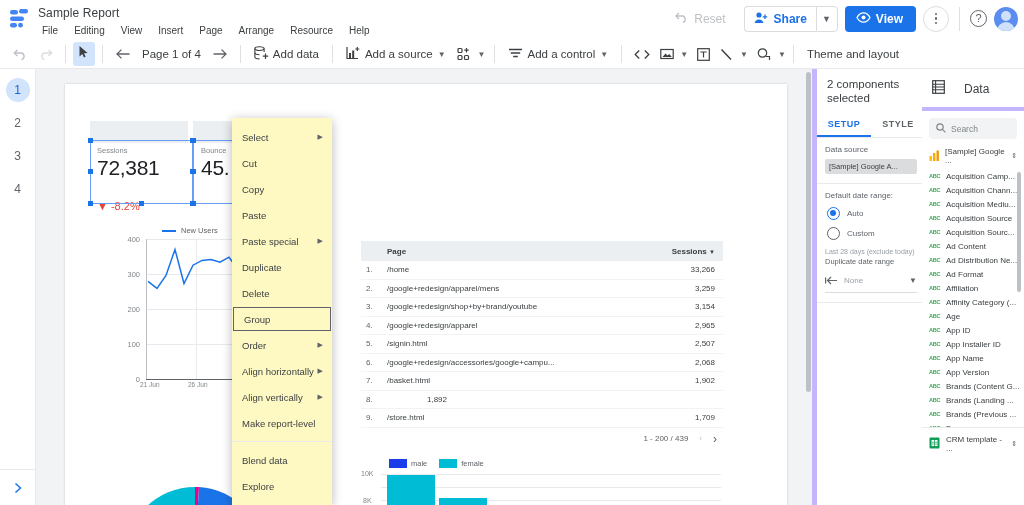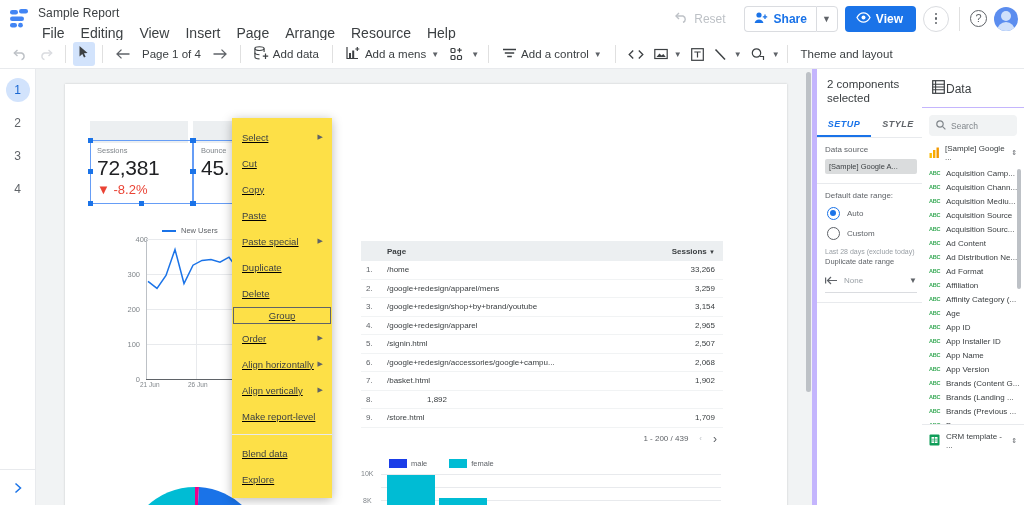--- a/index.html
+++ b/index.html
@@ -15,21 +15,21 @@
     position: absolute; left: 0; top: 0; width: 1024px; height: 40px;
     background: #fff; display: flex; align-items: flex-start;
   }
   .logo { position: absolute; left: 10px; top: 8px; width: 24px; height: 22px; }
   .report-title {
     position: absolute; left: 38px; top: 6px;
     font-size: 12px; color: #3c4043; letter-spacing: .1px;
   }
   .menubar { position: absolute; left: 34px; top: 24px; display: flex; gap: 0; }
   .menubar .mi {
-    font-size: 14px; color: #3c4043; padding: 1px 8px; cursor: pointer;
+    font-size: 10px; color: #3c4043; padding: 1px 8px; cursor: pointer;
     white-space: nowrap;
   }
   .hdr-right {
     position: absolute; right: 6px; top: 5px; display: flex; align-items: center; gap: 7px;
   }
   .btn-reset {
     display: flex; align-items: center; gap: 5px;
     font-size: 12px; color: #bdc1c6; padding: 5px 10px;
     border: 1px solid transparent; border-radius: 4px;
   }
@@ -122,21 +122,21 @@
     background: #bdc1c6; border-radius: 3px; display: block;
   }
 
   
   .sc-head-strip {
     position: absolute; background: #eceff1;
   }
   .scorecard { position: absolute; }
   .sc-label { font-size: 7.5px; color: #80868b; }
   .sc-value { font-size: 21px; color: #202124; letter-spacing: -.3px; margin-top: 1px; }
-  .sc-delta { font-size: 13px; color: #ea4335; margin-top: 2px; }
+  .sc-delta { font-size: 11px; color: #ea4335; margin-top: 20px; }
   .sel-box {
     position: absolute; border: 1.3px solid #669df6; pointer-events: none;
   }
   .sel-box i {
     position: absolute; width: 5px; height: 5px; background: #1a73e8; display: block;
   }
 
   
   .linechart { position: absolute; left: 55px; top: 142px; width: 185px; height: 175px; }
   .lc-legend { display: flex; align-items: center; gap: 5px; font-size: 7.5px; color: #5f6368; margin-left: 42px;}
@@ -160,36 +160,36 @@
   .c-idx { width: 26px; padding-left: 5px; color: #5f6368; }
   .c-page { flex: 1; }
   .c-sess { width: 68px; text-align: right; padding-right: 8px; }
   .tbl-footer {
     display: flex; align-items: center; justify-content: flex-end; gap: 11px;
     font-size: 8px; color: #5f6368; height: 22px; padding-right: 6px;
   }
 
   
   .barchart { position: absolute; left: 296px; top: 375px; width: 362px; height: 62px; }
-  .bc-legend { display: flex; gap: 22px; font-size: 7.5px; color: #5f6368; margin-left: 28px; }
+  .bc-legend { display: flex; gap: 12px; font-size: 7.5px; color: #5f6368; margin-left: 28px; }
   .bc-legend span { display: flex; align-items: center; gap: 4px; }
   .bc-legend i { width: 18px; height: 9px; display: block; }
 
   
   .piechart { position: absolute; left: 55px; top: 398px; width: 150px; height: 120px; }
 
   
   .props {
     position: absolute; left: 812px; top: 69px; width: 114px; height: 436px;
     background: #fff; border-left: 5px solid #c4b5fd; border-right: 1px solid #e8eaed;
   }
   .props-title {
     font-size: 11.5px; color: #3c4043; padding: 8px 10px 7px; line-height: 14px;
   }
-  .props-tabs { display: flex; border-bottom: 1px solid #e8eaed; font-style: italic; }
+  .props-tabs { display: flex; border-bottom: 1px solid #e8eaed; }
   .ptab {
     flex: 1; text-align: center; font-size: 9px; font-weight: bold; letter-spacing: .5px;
     color: #5f6368; padding: 7px 0 6px;
   }
   .ptab.active { color: #1a73e8; border-bottom: 2px solid #1a73e8; }
   .psec { padding: 7px 8px 9px; border-bottom: 1px solid #e8eaed; }
   .plabel { font-size: 8px; color: #5f6368; margin-bottom: 5px; }
   .ds-chip {
     background: #dadcdd; font-size: 7.5px; color: #3c4043; padding: 3px 4px;
     border-radius: 2px; white-space: nowrap; overflow: hidden;
@@ -212,22 +212,22 @@
     border-bottom: 1px solid #dadce0; padding-bottom: 3px;
   }
   .dd-val { flex: 1; font-size: 8px; color: #9aa0a6; }
 
   
   .datapanel {
     position: absolute; left: 922px; top: 69px; width: 102px; height: 505px;
     background: #fff;
   }
   .dp-head {
-    display: flex; align-items: center; gap: 1px; padding: 11px 10px 10px;
-    border-bottom: 1px solid #c4b5fd; font-size: 12px; color: #3c4043;
+    display: flex; align-items: center; gap: 19px; padding: 11px 10px 10px;
+    border-bottom: 4px solid #c4b5fd; font-size: 12px; color: #3c4043;
   }
   .dp-search {
     margin: 7px 7px 4px; background: #f1f3f4; border-radius: 4px; height: 21px;
     display: flex; align-items: center; gap: 5px; padding: 0 7px;
     font-size: 8.5px; color: #80868b;
   }
   .dp-source {
     display: flex; align-items: center; gap: 5px; padding: 4px 7px 4px 7px;
     font-size: 8px; color: #3c4043;
   }
@@ -239,32 +239,31 @@
     background: #bdc1c6; border-radius: 2px;
   }
   .dp-template {
     display: flex; align-items: center; gap: 6px; padding: 7px 7px;
     border-top: 1px solid #e8eaed; font-size: 8px; color: #3c4043;
   }
 
   
   .ctxmenu {
     position: absolute; left: 232px; top: 118px; width: 100px;
-    background: #fde047; box-shadow: 0 2px 10px rgba(0,0,0,.28); padding: 6px 0;
+    background: #fef9c3; box-shadow: 0 2px 10px rgba(0,0,0,.28); padding: 6px 0;
     z-index: 50;
-    text-decoration: underline;
   }
   .cm-item {
     display: flex; align-items: center; height: 26px; padding: 0 10px;
     font-size: 9.5px; color: #3c4043; position: relative;
   }
   .cm-item .arw {
     position: absolute; right: 9px; font-size: 7px; color: #5f6368;
   }
-  .cm-item.boxed { border: 1.4px solid #5f6368; height: 17px; margin: 1px 1px; justify-content: center; }
+  .cm-item.boxed { border: 1.4px solid #5f6368; height: 24px; margin: 1px 1px; }
   .cm-sep { height: 1px; background: #e8eaed; margin: 5px 0; }
 </style>
 </head>
 <body>
 
 <div class="header">
   <div class="logo">
     <svg width="24" height="22" viewBox="0 0 24 22">
       <rect x="0" y="2" width="8" height="4.5" rx="2.2" fill="#4285f4"></rect>
       <rect x="9" y="1" width="9" height="4.5" rx="2.2" fill="#4285f4"></rect>
@@ -379,21 +378,21 @@
   <div class="tb-sep"></div>
   <div class="tb-item">
     <span>
       <svg width="15" height="14" viewBox="0 0 15 14">
         <path d="M1 1 V12.5 H12" fill="none" stroke="#3c4043" stroke-width="1.2"></path>
         <rect x="3" y="7" width="2" height="5" fill="#3c4043"></rect>
         <rect x="6.2" y="4.5" width="2" height="7.5" fill="#3c4043"></rect>
         <path d="M11.3 1 V5 M9.3 3 H13.3" stroke="#3c4043" stroke-width="1.2"></path>
       </svg>
     </span>
-    <span>Add a mens</span>
+    <span>Add a source</span>
     <span class="caret">▼</span>
   </div>
   <div class="tb-item tb-icon-only">
     <svg width="15" height="14" viewBox="0 0 15 14">
       <rect x="1" y="1.5" width="4" height="4" rx="1" fill="none" stroke="#3c4043" stroke-width="1.2"></rect>
       <rect x="1" y="8.5" width="4" height="4" rx="1" fill="none" stroke="#3c4043" stroke-width="1.2"></rect>
       <rect x="7.5" y="8.5" width="4" height="4" rx="1" fill="none" stroke="#3c4043" stroke-width="1.2"></rect>
       <path d="M9.5 1 V5.5 M7.3 3.2 H11.7" stroke="#3c4043" stroke-width="1.2"></path>
     </svg>
   </div>
@@ -491,21 +490,21 @@
       <i style="left:-3px;bottom:-3px"></i>
       <i style="left:50%;margin-left:-3px;bottom:-3px"></i>
     </div>
 
     <div class="linechart">
       <div class="lc-legend">
         <b></b>
         <span>New Users</span>
       </div>
       <div style="position:relative; height:152px; margin-top:4px;">
-        <div class="lc-ylab" style="left:8px; top:-4px;">400</div>
+        <div class="lc-ylab" style="left:0; top:-4px;">400</div>
         <div class="lc-ylab" style="left:0; top:31px;">300</div>
         <div class="lc-ylab" style="left:0; top:66px;">200</div>
         <div class="lc-ylab" style="left:0; top:101px;">100</div>
         <div class="lc-ylab" style="left:0; top:136px;">0</div>
         <svg width="155" height="148" viewBox="0 0 155 148" style="position:absolute; left:26px; top:0;">
           <line x1="0" y1="0.5" x2="155" y2="0.5" stroke="#e8eaed"></line>
           <line x1="0" y1="35.5" x2="155" y2="35.5" stroke="#e8eaed"></line>
           <line x1="0" y1="70.5" x2="155" y2="70.5" stroke="#e8eaed"></line>
           <line x1="0" y1="105.5" x2="155" y2="105.5" stroke="#e8eaed"></line>
           <line x1="0.5" y1="0" x2="0.5" y2="140" stroke="#bdc1c6"></line>

